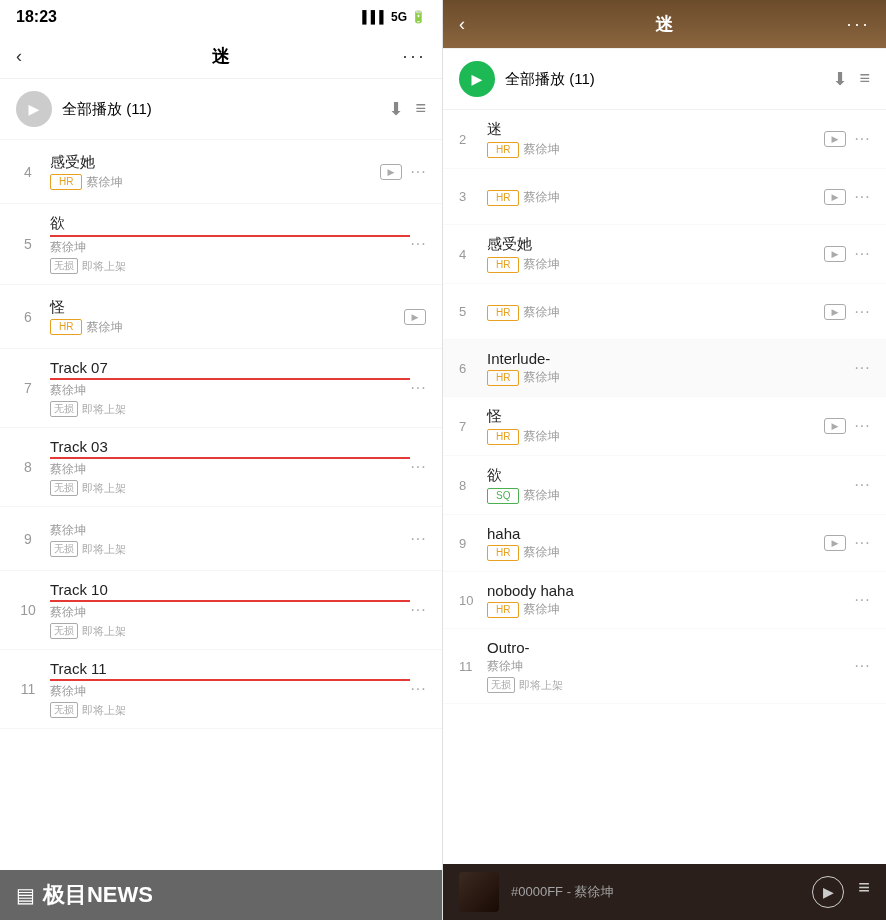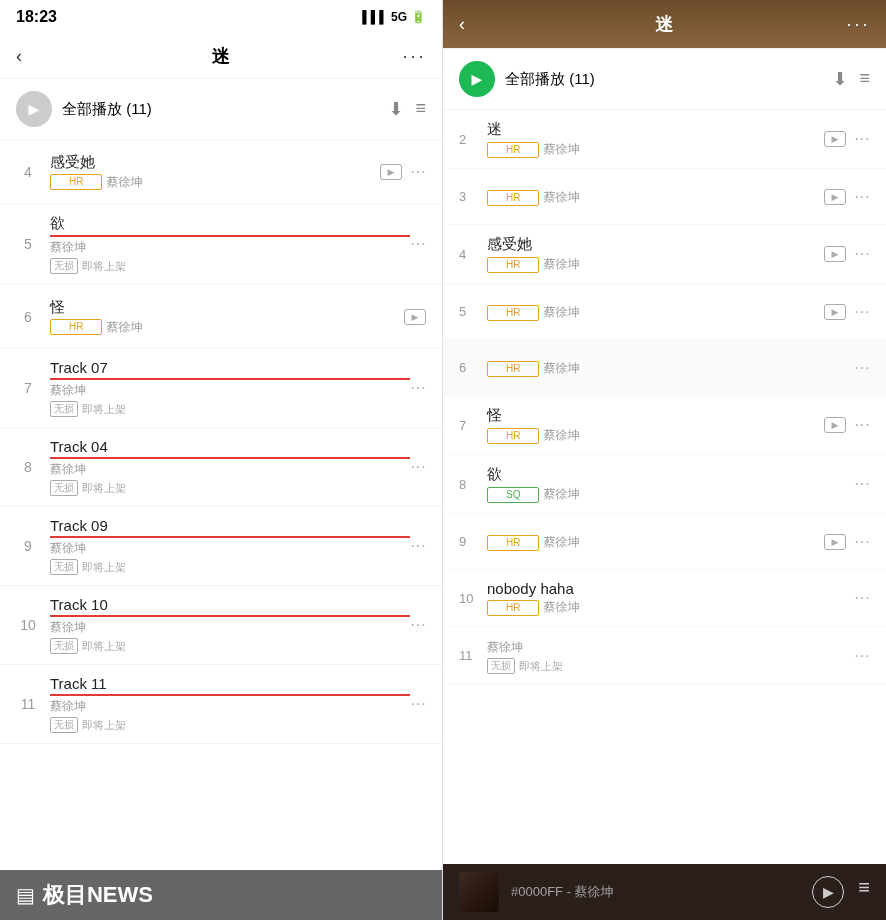--- a/index.html
+++ b/index.html
@@ -70,21 +70,21 @@
       min-height: 64px;
     }
     .track-num {
       width: 24px; font-size: 14px; color: #999; text-align: center; flex-shrink: 0;
     }
     .track-info { flex: 1; margin-left: 10px; }
     .track-name { font-size: 15px; color: #222; font-weight: 500; }
     .track-sub { font-size: 12px; color: #999; margin-top: 2px; display: flex; align-items: center; gap: 4px; }
     .badge {
       display: inline-block; border: 1px solid #e8a020; color: #e8a020;
-      border-radius: 2px; font-size: 10px; padding: 0 18px; line-height: 14px;
+      border-radius: 2px; font-size: 10px; padding: 0 8px; line-height: 14px;
     }
     .badge-green { border-color: #4caf50; color: #4caf50; }
     .badge-upcoming { border: 1px solid #aaa; color: #aaa; border-radius: 2px; font-size: 10px; padding: 0 3px; line-height: 14px; }
     .track-actions { display: flex; align-items: center; gap: 8px; color: #aaa; font-size: 16px; }
     .mv-icon {
       width: 22px; height: 16px; border: 1.5px solid #aaa; border-radius: 3px;
       display: flex; align-items: center; justify-content: center; font-size: 9px; color: #aaa;
     }
     .underline-red {
       border-bottom: 2px solid #e53935;
@@ -254,38 +254,37 @@
         </div>
       </div>
       <div class="track-actions">
         <span>···</span>
       </div>
     </div>
 
     <div class="track-item">
       <div class="track-num">8</div>
       <div class="track-info">
-        <div class="track-name underline-red">Track 04</div>
+        <div class="track-name underline-red">Track 03</div>
         <div class="track-sub">
           <span>蔡徐坤</span>
         </div>
         <div class="track-sub">
           <span class="badge-upcoming">无损</span>
           <span style="color:#aaa;font-size:11px;">即将上架</span>
         </div>
       </div>
       <div class="track-actions">
         <span>···</span>
       </div>
     </div>
 
     <div class="track-item">
       <div class="track-num">9</div>
       <div class="track-info">
-        <div class="track-name underline-red">Track 09</div>
         <div class="track-sub">
           <span>蔡徐坤</span>
         </div>
         <div class="track-sub">
           <span class="badge-upcoming">无损</span>
           <span style="color:#aaa;font-size:11px;">即将上架</span>
         </div>
       </div>
       <div class="track-actions">
         <span>···</span>
@@ -408,20 +407,21 @@
       </div>
       <div class="right-track-actions">
         <div class="mv-icon">▶</div>
         <span>···</span>
       </div>
     </div>
 
     <div class="right-track-item" style="background:#fafafa;">
       <div class="right-track-num">6</div>
       <div class="right-track-info">
+        <div class="right-track-name">Interlude-</div>
         <div class="right-track-sub">
           <span class="badge">HR</span>
           <span>蔡徐坤</span>
         </div>
       </div>
       <div class="right-track-actions">
         <span>···</span>
       </div>
     </div>
 
@@ -450,20 +450,21 @@
         </div>
       </div>
       <div class="right-track-actions">
         <span>···</span>
       </div>
     </div>
 
     <div class="right-track-item">
       <div class="right-track-num">9</div>
       <div class="right-track-info">
+        <div class="right-track-name">haha</div>
         <div class="right-track-sub">
           <span class="badge">HR</span>
           <span>蔡徐坤</span>
         </div>
       </div>
       <div class="right-track-actions">
         <div class="mv-icon">▶</div>
         <span>···</span>
       </div>
     </div>
@@ -478,20 +479,21 @@
         </div>
       </div>
       <div class="right-track-actions">
         <span>···</span>
       </div>
     </div>
 
     <div class="right-track-item">
       <div class="right-track-num">11</div>
       <div class="right-track-info">
+        <div class="right-track-name">Outro-</div>
         <div class="right-track-sub">
           <span>蔡徐坤</span>
         </div>
         <div class="right-track-sub">
           <span class="badge-upcoming">无损</span>
           <span style="color:#aaa;font-size:11px;">即将上架</span>
         </div>
       </div>
       <div class="right-track-actions">
         <span>···</span>

